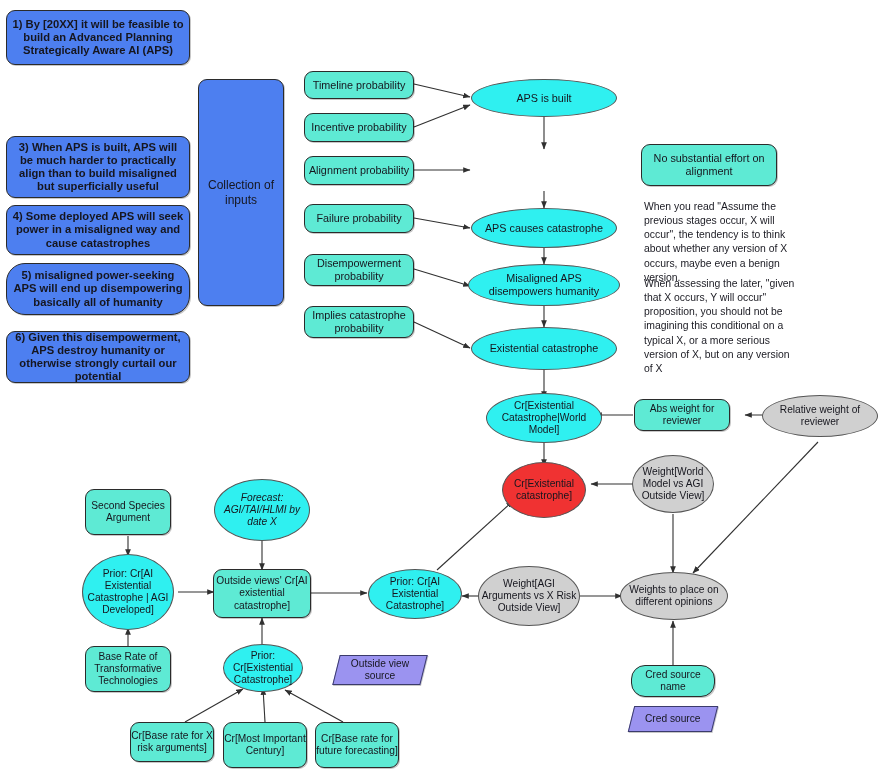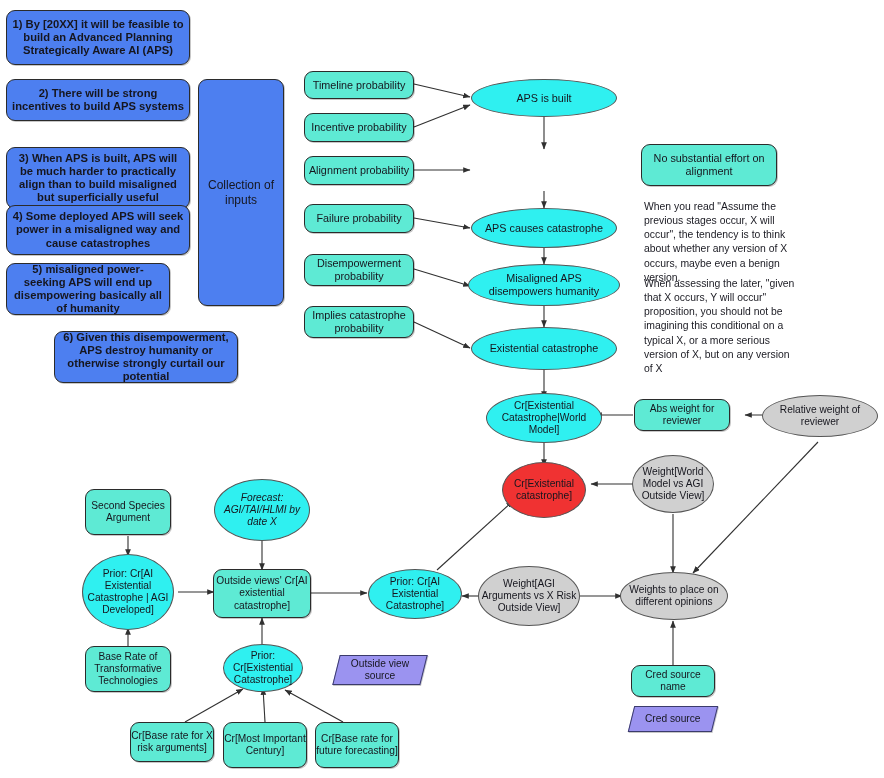--- a/index.html
+++ b/index.html
@@ -141,29 +141,28 @@
       <path d="M311,593 L367,593"></path>
 
       <path d="M185,722 L243,689"></path>
       <path d="M265,722 L263,688"></path>
       <path d="M343,722 L285,690"></path>
     </g>
   </svg>
 
   <div class="node rrect fill-royal premise" style="left:6px; top:10px; width:184px; height:55px;">1) By [20XX] it will be feasible to build an Advanced Planning Strategically Aware AI (APS)</div>
 
-  <div class="node rrect fill-royal premise" style="left:6px; top:79px; width:184px; height:42px;">2) There will be strong incentives to build APS systems</div>
-
-  <div class="node rrect fill-royal premise" style="left:6px; top:147px; width:184px; height:62px;">3) When APS is built, APS will be much harder to practically align than to build misaligned but superficially useful</div>
+
+  <div class="node rrect fill-royal premise" style="left:6px; top:136px; width:184px; height:62px;">3) When APS is built, APS will be much harder to practically align than to build misaligned but superficially useful</div>
 
   <div class="node rrect fill-royal premise" style="left:6px; top:205px; width:184px; height:50px;">4) Some deployed APS will seek power in a misaligned way and cause catastrophes</div>
 
-  <div class="node rrect fill-royal premise" style="left:6px; top:263px; width:164px; height:52px;">5) misaligned power-seeking APS will end up disempowering basically all of humanity</div>
-
-  <div class="node rrect fill-royal premise" style="left:6px; top:331px; width:184px; height:52px;margin-left:48px;">6) Given this disempowerment, APS destroy humanity or otherwise strongly curtail our potential</div>
+  <div class="node rrect fill-royal premise" style="left:6px; top:263px; width:184px; height:52px;border-radius:19px;">5) misaligned power-seeking APS will end up disempowering basically all of humanity</div>
+
+  <div class="node rrect fill-royal premise" style="left:6px; top:331px; width:184px; height:52px;">6) Given this disempowerment, APS destroy humanity or otherwise strongly curtail our potential</div>
 
   <div class="node rrect fill-royal collection" style="left:198px; top:79px; width:86px; height:227px;">Collection of inputs</div>
 
   <div class="node rrect fill-lblue lbl-11" style="left:304px; top:71px; width:110px; height:28px;">Timeline probability</div>
 
   <div class="node rrect fill-lblue lbl-11" style="left:304px; top:113px; width:110px; height:29px;">Incentive probability</div>
 
   <div class="node rrect fill-lblue lbl-11" style="left:304px; top:156px; width:110px; height:29px;">Alignment probability</div>
 
   <div class="node rrect fill-lblue lbl-11" style="left:304px; top:204px; width:110px; height:29px;">Failure probability</div>
@@ -194,21 +193,21 @@
   <div class="node rrect fill-lblue lbl-105" style="left:634px; top:399px; width:96px; height:32px;">Abs weight for reviewer</div>
 
   <div class="node ellipse fill-grey lbl-105" style="left:762px; top:395px; width:116px; height:42px; padding:0 5px;">Relative weight of reviewer</div>
 
   <div class="node ellipse fill-grey lbl-105" style="left:632px; top:455px; width:82px; height:58px; padding:0 3px;">Weight[World Model vs AGI Outside View]</div>
 
   <div class="node ellipse fill-grey lbl-105" style="left:478px; top:566px; width:102px; height:60px; padding:0 2px;">Weight[AGI Arguments vs X Risk Outside View]</div>
 
   <div class="node ellipse fill-grey lbl-105" style="left:620px; top:572px; width:108px; height:48px; padding:0 3px;">Weights to place on different opinions</div>
 
-  <div class="node rrect fill-lblue lbl-105" style="left:631px; top:665px; width:84px; height:32px;">Cred source name</div>
+  <div class="node rrect fill-lblue lbl-105" style="left:631px; top:665px; width:84px; height:32px;border-radius:14px;">Cred source name</div>
 
   <div class="node para fill-purple lbl-105" style="left:631px; top:706px; width:84px; height:26px; transform: skewX(-14deg);">
     <span style="display:inline-block; transform: skewX(14deg);">Cred source</span>
   </div>
 
   <div class="node rrect fill-lblue lbl-105" style="left:85px; top:489px; width:86px; height:46px;">Second Species Argument</div>
 
   <div class="node ellipse fill-cyan lbl-105" style="left:82px; top:554px; width:92px; height:76px; padding:0 2px;">Prior: Cr[AI Existential Catastrophe | AGI Developed]</div>
 
   <div class="node rrect fill-lblue lbl-105" style="left:85px; top:646px; width:86px; height:46px;">Base Rate of Transformative Technologies</div>

